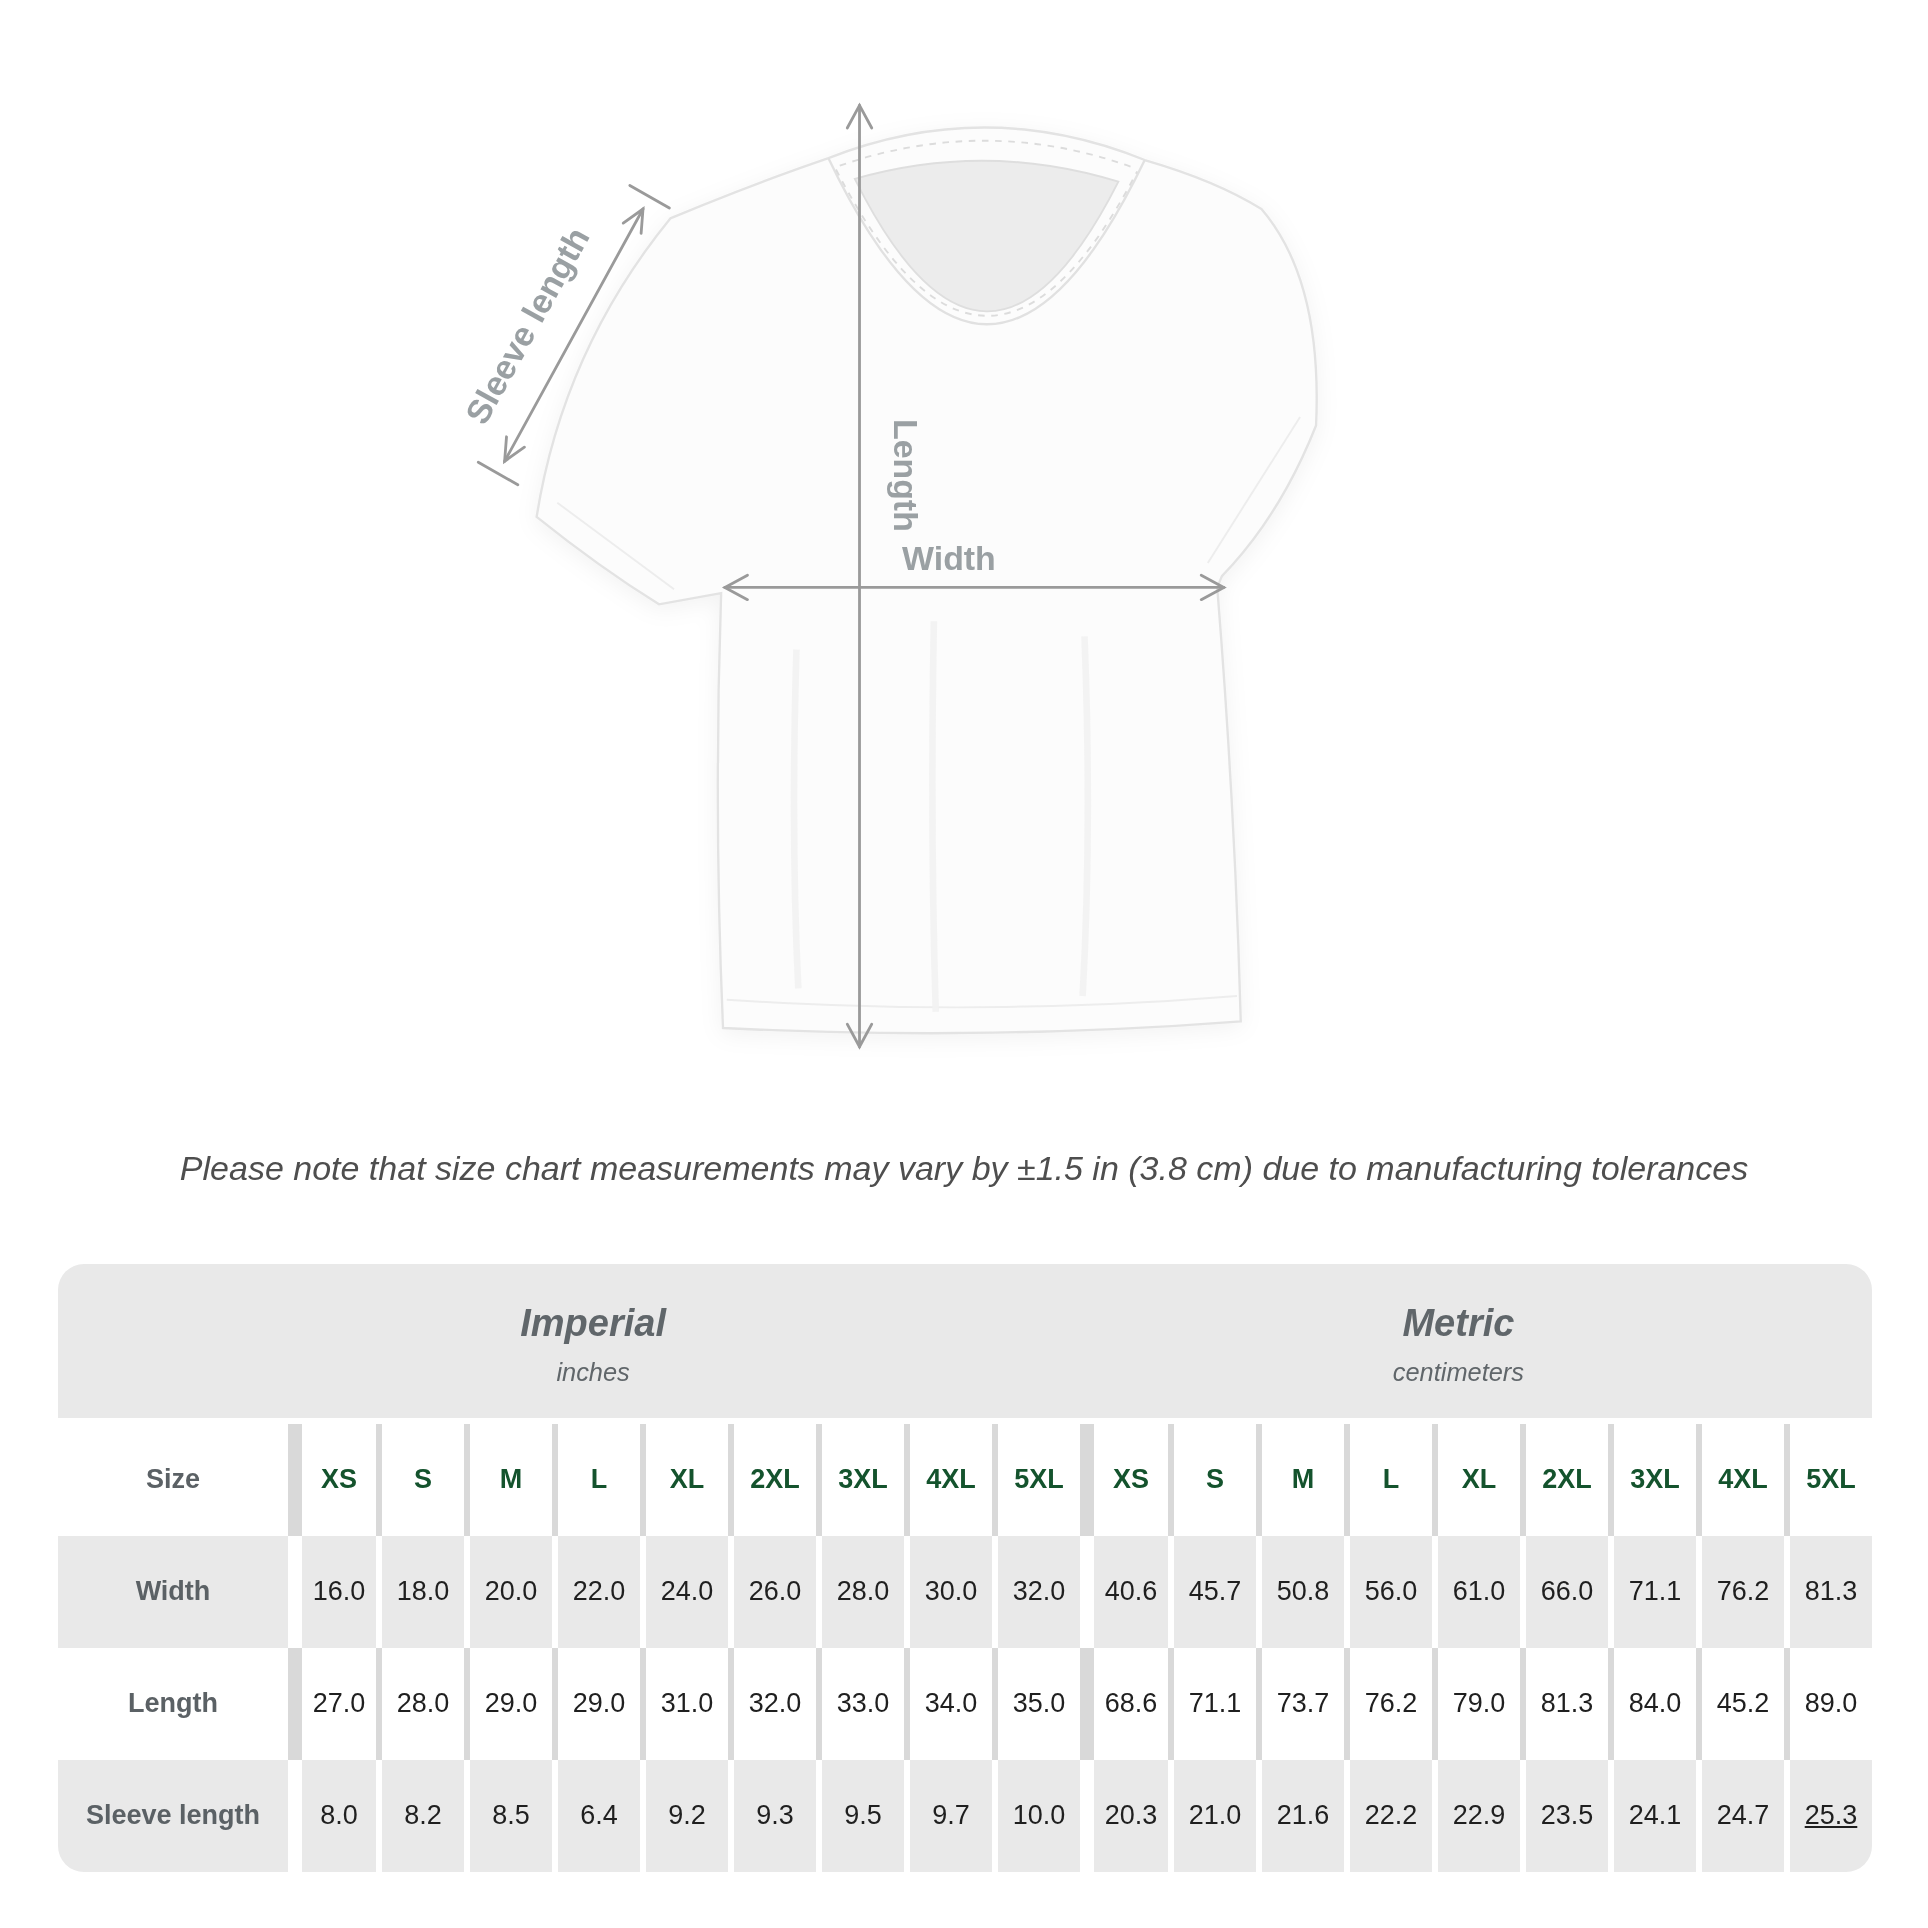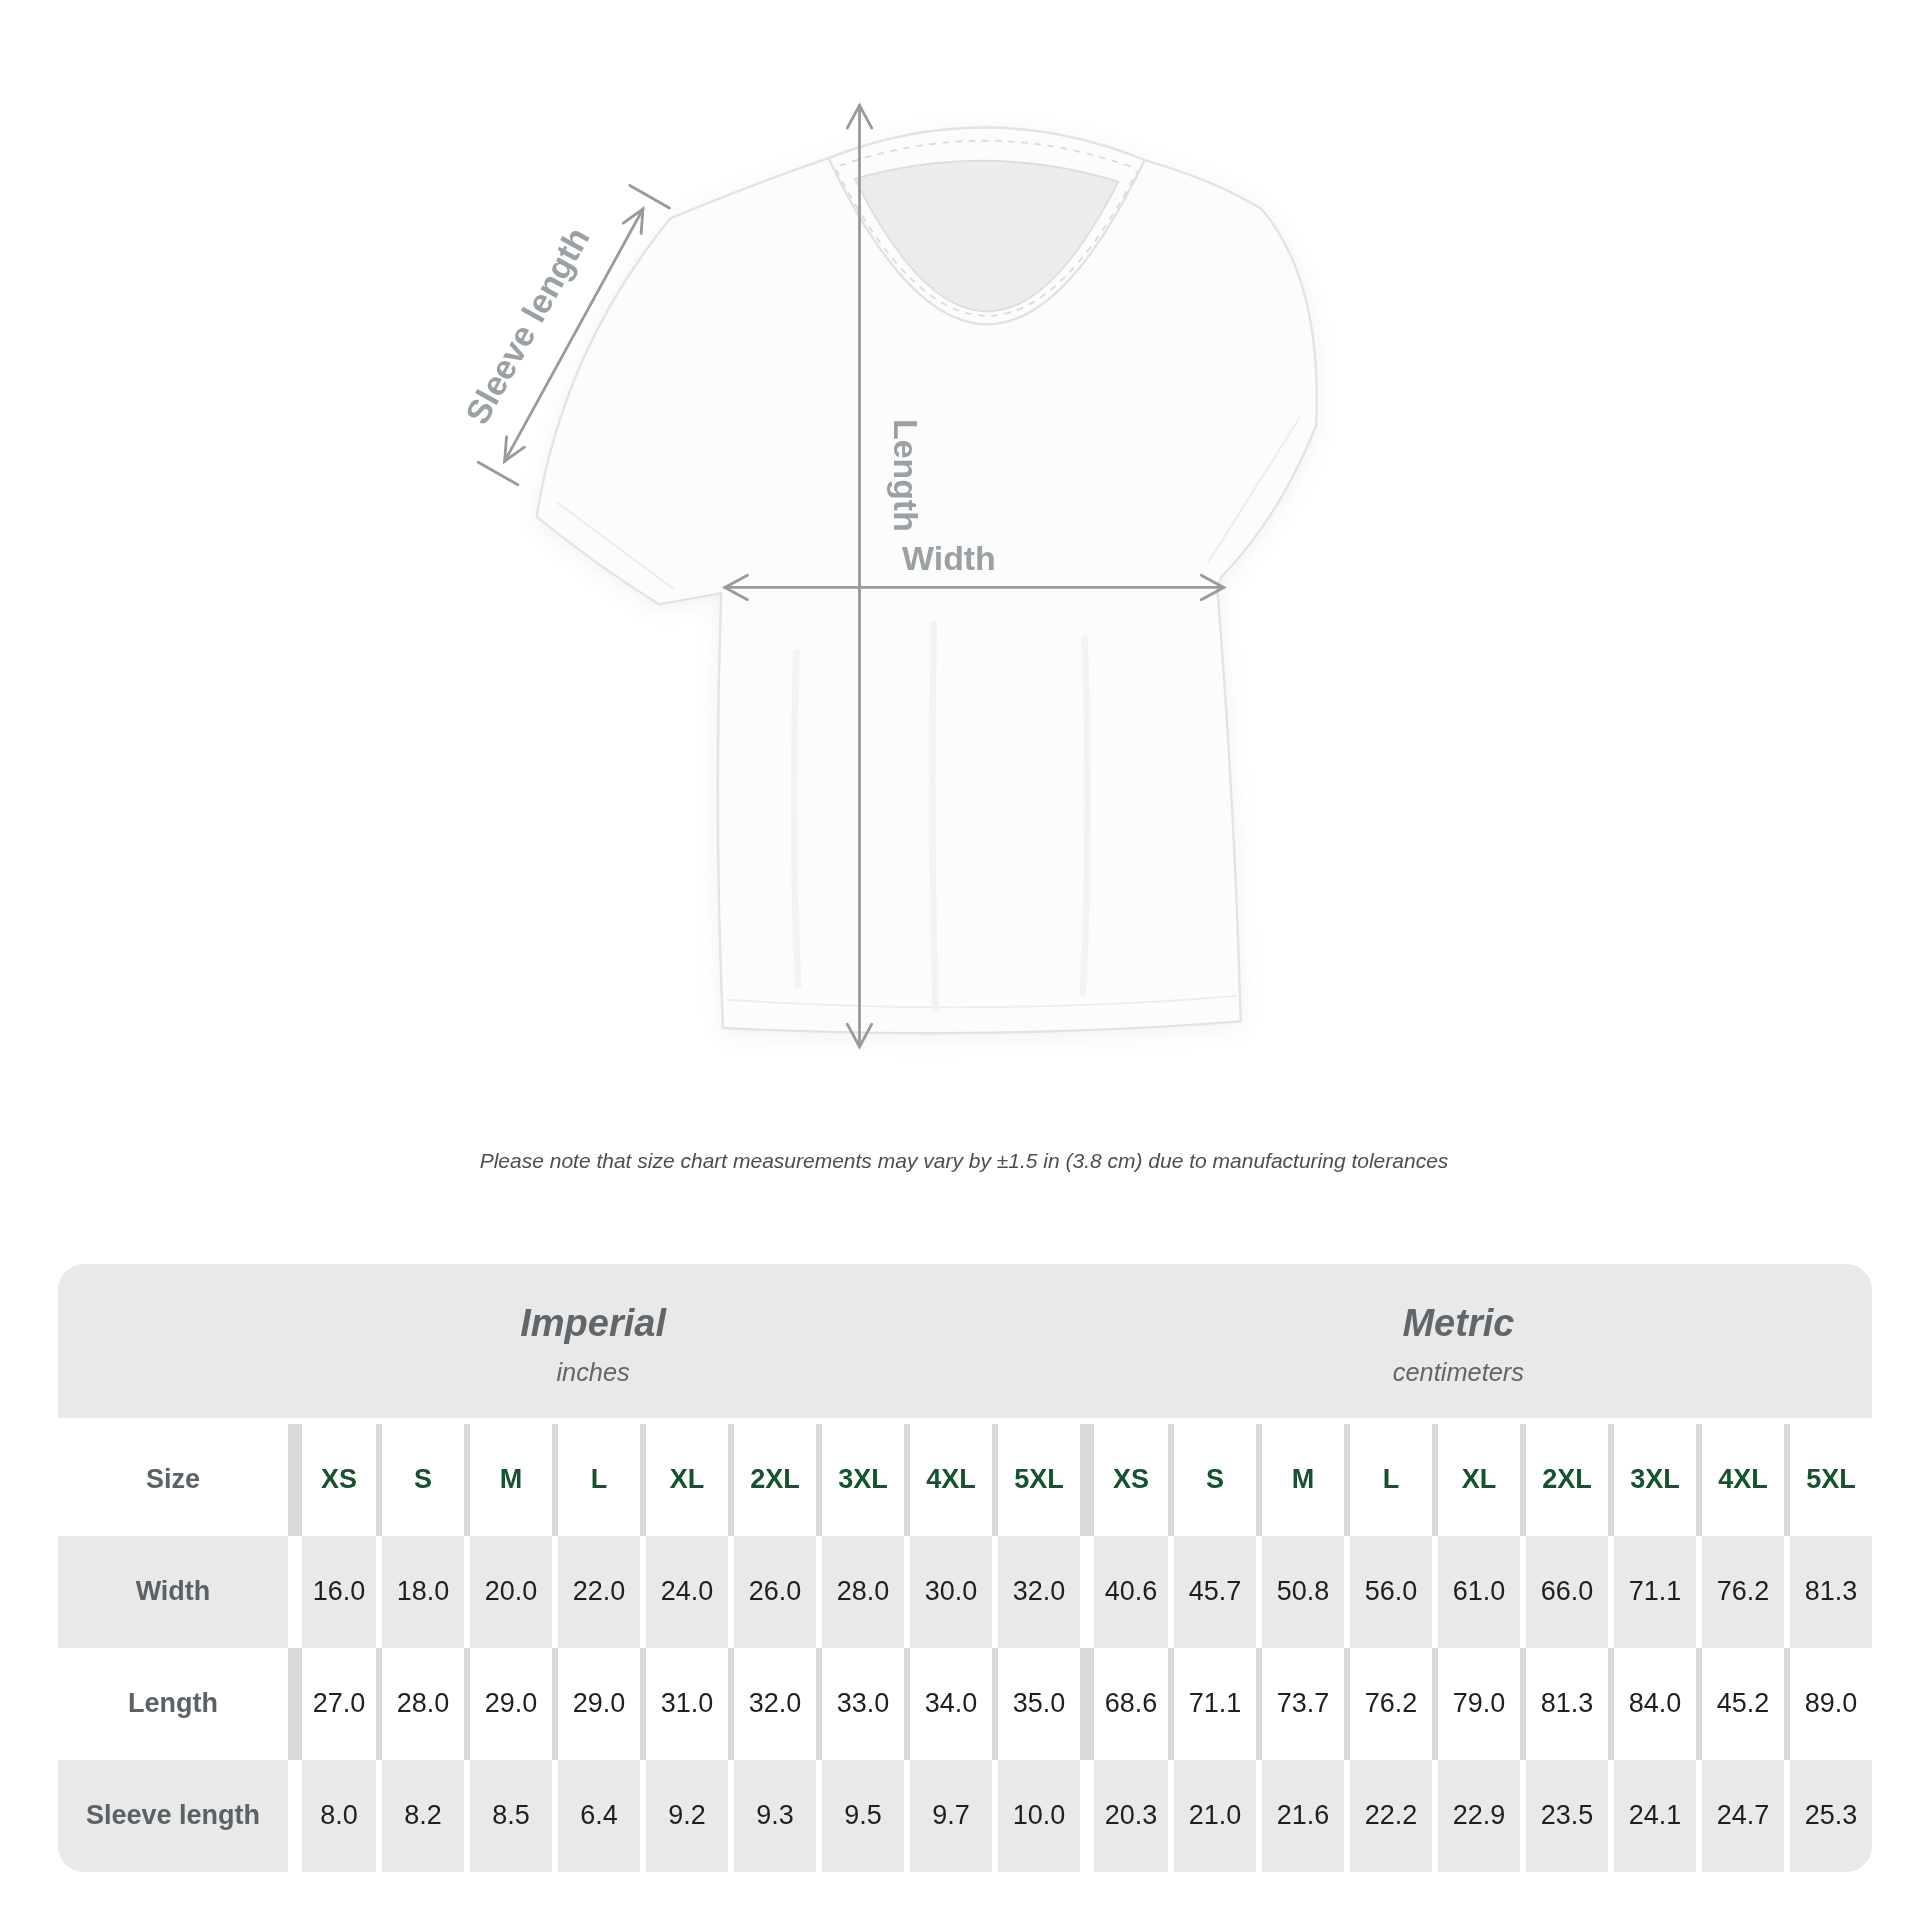--- a/index.html
+++ b/index.html
@@ -13,21 +13,21 @@
   .shirt-fold{stroke:#f2f2f2;fill:none;stroke-width:7;opacity:.9;}
   .collar-open{fill:#ececec;stroke:#dedede;stroke-width:2;}
   .collar-line{fill:none;stroke:#e1e1e1;stroke-width:2.5;}
   .stitch{fill:none;stroke:#dcdcdc;stroke-width:2;stroke-dasharray:7 7;}
   .ann{stroke:#9a9a9a;stroke-width:3;fill:none;stroke-linecap:round;}
   .ann-label{font-family:"Liberation Sans",sans-serif;font-size:36px;font-weight:bold;fill:#9aa0a3;}
 
   
   .title-block{position:absolute;top:1132px;left:0;width:100%;text-align:center;}
   .page-title{margin:0;font-size:47px;font-weight:bold;color:#383838;letter-spacing:0.5px;}
-  .page-subtitle{margin:17px 0 0 0;font-size:21px;font-style:italic;color:#4e4e4e;}
+  .page-subtitle{margin:17px 0 0 0;font-size:34px;font-style:italic;color:#4e4e4e;}
 
   
   .table-wrap{position:absolute;top:1264px;left:58px;width:1814px;}
   .band{position:relative;height:154px;background:#e9e9e9;border-radius:26px 26px 0 0;margin-bottom:5.6px;padding-left:44px;}
   .grp{position:absolute;top:38px;transform:translateX(-50%);text-align:center;}
   .grp-imperial{left:29.5%;}
   .grp-metric{left:77.2%;}
   .g-label{font-size:38px;font-weight:bold;font-style:italic;color:#60666a;}
   .g-units{font-size:25.4px;font-style:italic;color:#60666a;margin-top:13px;}
 
@@ -36,21 +36,21 @@
   .sizes .lbl{width:230px;font-weight:bold;color:#5b6165;font-size:27px;}
   .sizes .sz{font-weight:bold;color:#14532d;font-size:27px;}
   .sizes .val{font-size:27px;font-weight:normal;color:#1f1f1f;margin-top:36px;}
   tr.rw{background:#ffffff;}
   tr.rg{background:#e9e9e9;}
   .sizes .s{border-left:6.6px solid transparent;}
   .sizes .ws{border-left:14px solid transparent;}
   tr.rw .s,tr.rw .ws{border-left-color:#d9d9d9;}
   tr.rg .s,tr.rg .ws{border-left-color:#ffffff;}
   .sizes tr:last-child td:first-child{border-bottom-left-radius:26px;}
-  .sizes tr:last-child td:last-child{border-bottom-right-radius:26px;}
+  .sizes tr:last-child td:last-child{border-bottom-right-radius:26px;text-decoration:underline;}
 </style>
 </head>
 <body>
 
 <div class="canvas">
 
   <svg class="shirt-svg" width="1928" height="1252" viewBox="0 0 2048 1330">
 
     <g style="filter:drop-shadow(0 5px 12px rgba(0,0,0,0.05));">
       <path class="shirt-body" d="

